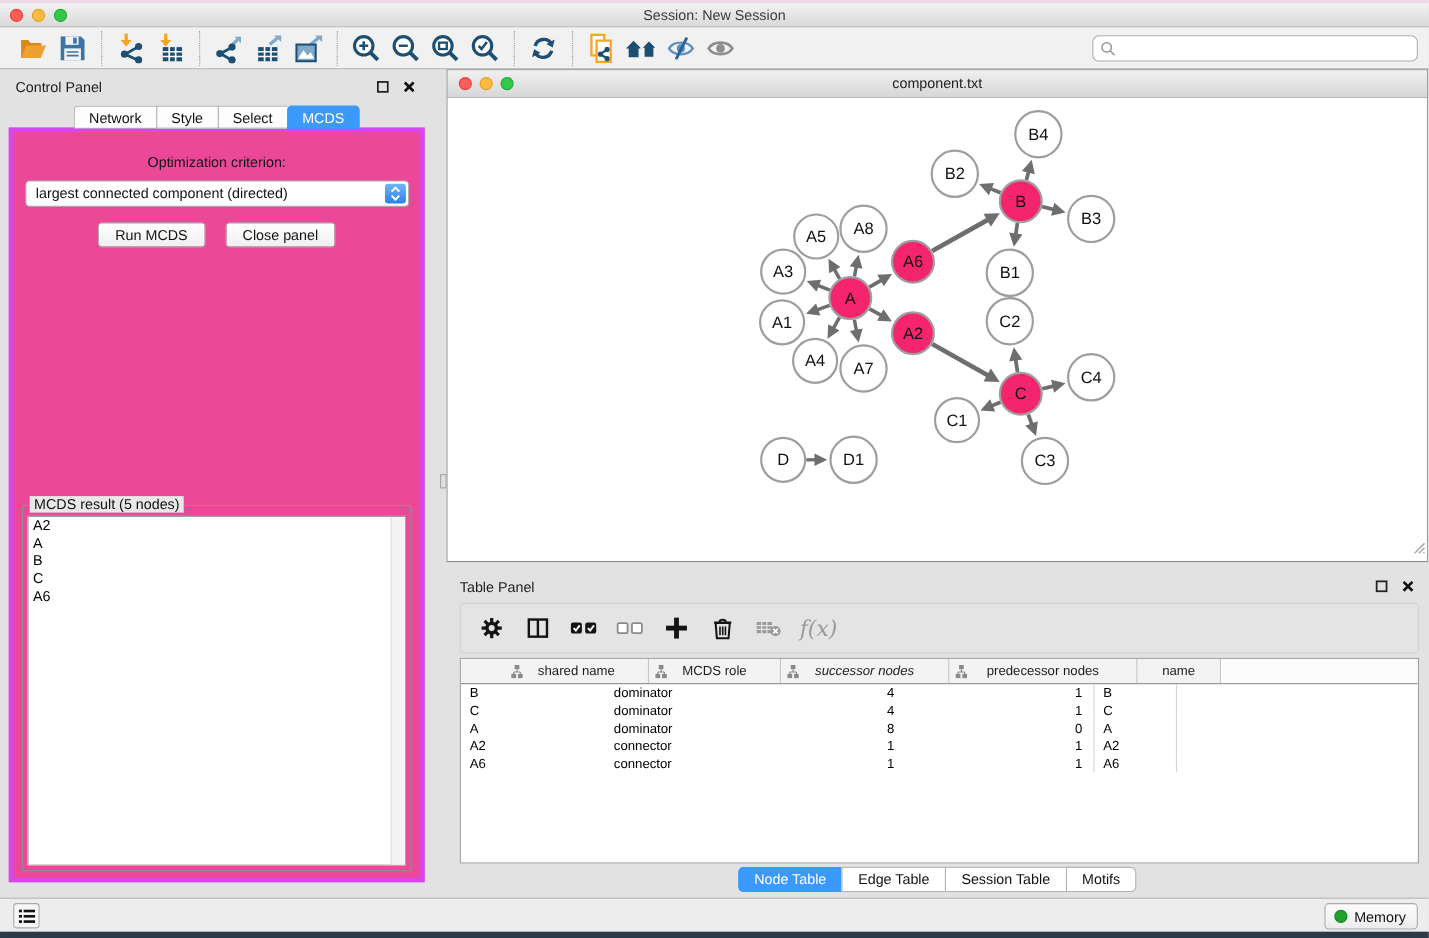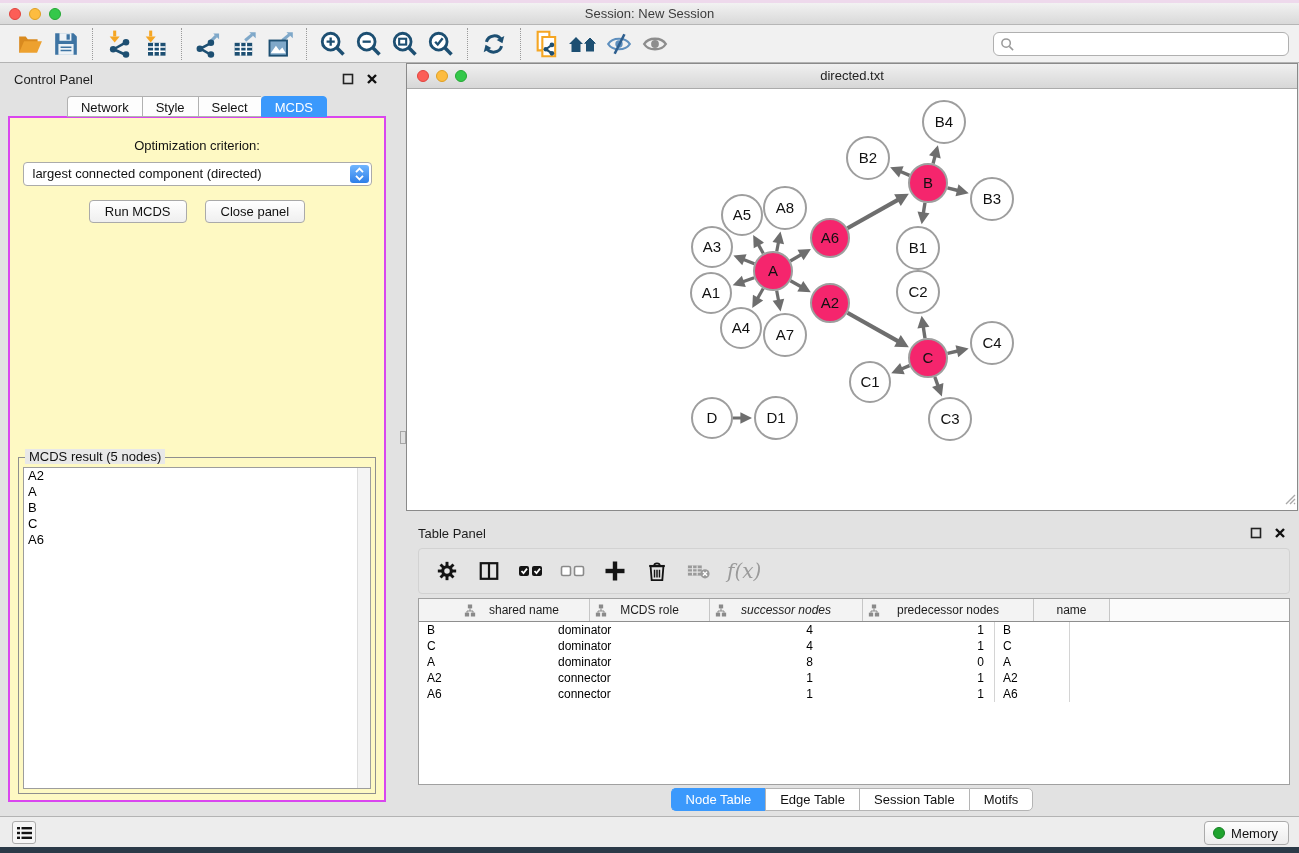--- a/index.html
+++ b/index.html
@@ -30,22 +30,22 @@
   .control-panel { position:absolute; left:4px; top:66px; width:386px; height:744px; }
   .panel-head { height:26px; display:flex; align-items:center; padding:0 10px; }
   .panel-head .ph-title { font-size:13px; color:#1d1d1d; flex:1; }
   .ph-btn { width:16px; height:16px; display:flex; align-items:center; justify-content:center; margin-left:8px; }
   .cp-tabs { position:absolute; left:0; top:30px; width:100%; display:flex; justify-content:center; z-index:2; }
   .cp-tab { font-size:13px; padding:2px 13px; background:#fdfdfd; border:1px solid #b1b1b1; border-right:none;
     color:#111; height:21px; line-height:17px; }
   .cp-tab:first-child { border-radius:4px 0 0 0; }
   .cp-tab:last-child { border-right:1px solid #b1b1b1; border-radius:0 4px 0 0; }
   .cp-tab.active { background:#3b99fc; border-color:#3b99fc; color:#fff; border-radius:4px 4px 0 0; }
-  .cp-content { position:absolute; left:4px; right:4px; top:50px; bottom:8px; background:#fef9c3;
-    border:2px solid #d946ef; }
+  .cp-content { position:absolute; left:4px; right:4px; top:50px; bottom:8px; background:#ec4899;
+    border:4px solid #d946ef; }
   .opt-label { text-align:center; margin-top:20px; font-size:13px; color:#111; }
   .dropdown { position:relative; width:349px; height:24px; margin:9px auto 0; background:#fff;
     border:1px solid #ababab; border-radius:4px; font-size:13px; color:#111; line-height:22px; padding-left:9px; }
   .dd-stepper { position:absolute; right:2px; top:2px; width:19px; height:18px; border-radius:3px;
     background:linear-gradient(#70b6ff,#2e7fe8); display:flex; flex-direction:column; align-items:center; justify-content:center; }
   .btn-row { display:flex; justify-content:center; gap:18px; margin-top:14px; }
   .push-btn { height:23px; padding:0 15px; font-size:13px; color:#111; background:linear-gradient(#ffffff,#efefef);
     border:1px solid #aaaaaa; border-radius:4px; line-height:21px; }
   .result-box { position:absolute; left:8px; right:8px; top:339px; bottom:6px; border:1px solid #8f8f8f; }
   .result-legend { position:absolute; top:-9px; left:6px; background:#e8e8e8; padding:0 4px; font-size:13px; color:#111; }
@@ -300,21 +300,21 @@
   </div>
 </div>
 
 <div class="net-window">
   <div class="net-titlebar">
     <div class="net-lights">
       <span class="light red"></span>
       <span class="light yellow"></span>
       <span class="light green"></span>
     </div>
-    <div class="title">directed.txt</div>
+    <div class="title">component.txt</div>
   </div>
   <div class="net-canvas">
     <svg width="890" height="421">
         <line x1="347.38868096605233" y1="174.6775138227091" x2="336.49035180543956" y2="170.3896466119762" stroke="#6E6E6E" stroke-width="3.2"></line>
         <polygon points="326.40301688903986,166.42085910388454 339.5737286932604,165.28404312486012 335.2681068210134,176.22749871682137" fill="#6E6E6E"></polygon>
         <line x1="356.3136823396639" y1="164.50213583939285" x2="351.38924948128874" y2="155.60638615974733" stroke="#6E6E6E" stroke-width="3.2"></line>
         <polygon points="346.13926530938653,146.12254378469825 357.01793742752403,153.63350197563886 346.72919330108704,159.3290567599165" fill="#6E6E6E"></polygon>
         <line x1="369.7422421577999" y1="162.3532286715505" x2="371.4810141611126" y2="153.22467565415903" stroke="#6E6E6E" stroke-width="3.2"></line>
         <polygon points="373.5093094106401,142.5761255941394 377.07005282378674,155.30723341497466 365.5177512826585,153.10679502618834" fill="#6E6E6E"></polygon>
         <line x1="347.1514450903751" y1="188.6881969034153" x2="335.8917549070853" y2="192.68357083942132" stroke="#6E6E6E" stroke-width="3.2"></line>

